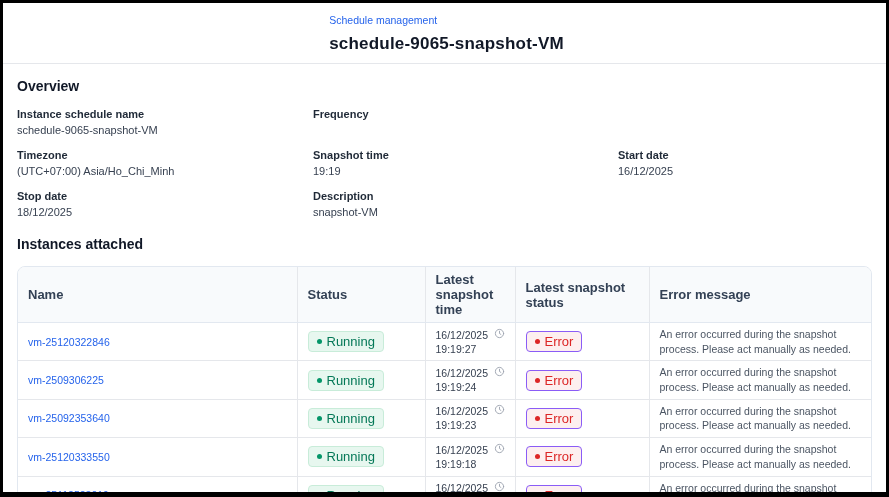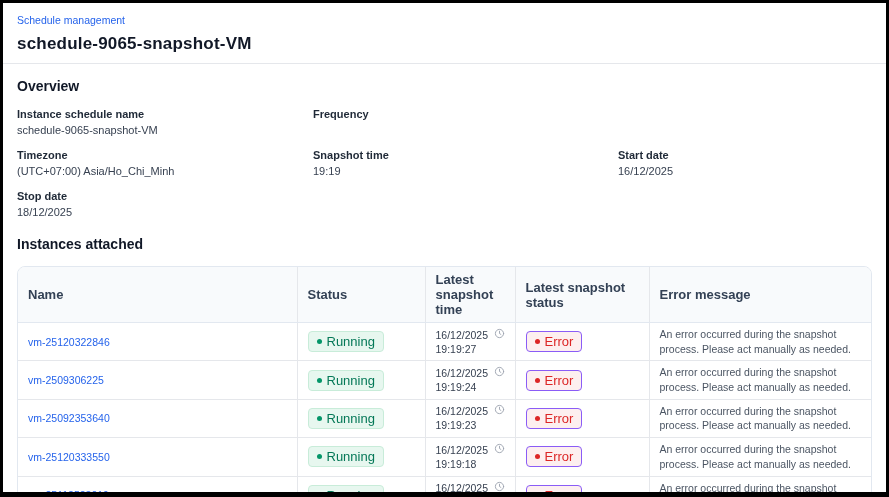--- a/index.html
+++ b/index.html
@@ -16,20 +16,21 @@
     background: #fff;
     overflow: hidden;
     position: relative;
   }
   
   .page-header {
     display: flex;
     justify-content: space-between;
     align-items: center;
     padding: 7px 10px 9px 14px;
+    flex-direction: column;
   }
   .breadcrumb a {
     font-size: 10.5px;
     color: var(--accent);
     text-decoration: none;
     cursor: pointer;
   }
   .page-title {
     font-size: 17px;
     font-weight: 700;
@@ -173,20 +174,24 @@
         <div class="field-value">19:19</div>
       </div>
       <div class="f4">
         <div class="field-label">Start date</div>
         <div class="field-value">16/12/2025</div>
       </div>
       <div class="f5">
         <div class="field-label">Stop date</div>
         <div class="field-value">18/12/2025</div>
       </div>
+      <div class="f6">
+        <div class="field-label">Description</div>
+        <div class="field-value">snapshot-VM</div>
+      </div>
     </div>
 
     <h2 class="section-heading">Instances attached</h2>
 
     <div class="tbl-wrap">
       <table>
         <colgroup>
           <col class="c-name">
             <col class="c-status">
             <col class="c-time">

